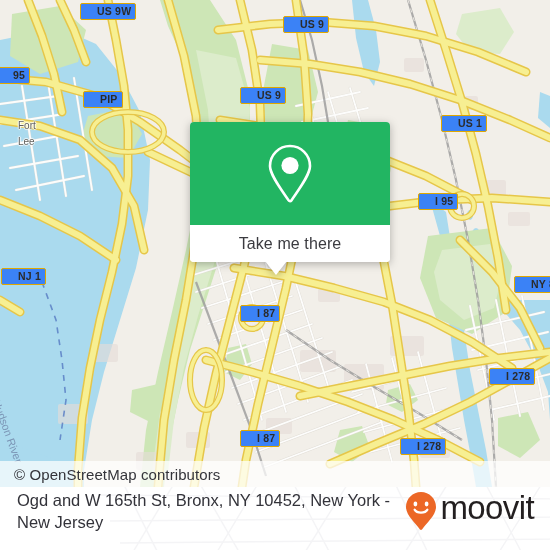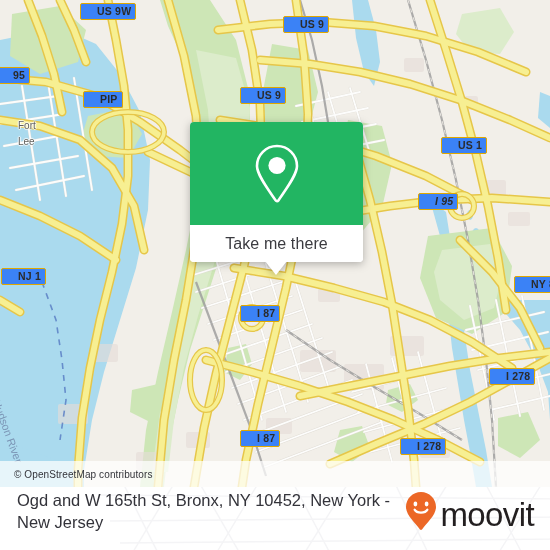--- a/index.html
+++ b/index.html
@@ -89,30 +89,30 @@
     width: 550px;
     height: 26px;
     background: rgba(255,255,255,0.72);
     display: flex;
     align-items: center;
   }
   #attribution .attr-text {
     margin-left: 14px;
     color: #34343a;
     font-family: "Liberation Sans", sans-serif;
-    font-size: 10px;
+    font-size: 15px;
     letter-spacing: 0.1px;
   }
 
   
   #callout {
     position: absolute;
     left: 190px;
     top: 122px;
-    width: 173px;
+    width: 200px;
     filter: drop-shadow(0 2px 4px rgba(0,0,0,0.28));
   }
   #callout-body {
     position: relative;
     background: #ffffff;
     border-radius: 4px;
     overflow: hidden;
   }
   #callout-green {
     background: #22b562;
@@ -176,21 +176,21 @@
   }
   #footer-title {
     color: #33333a;
     font-family: "Liberation Sans", sans-serif;
     font-size: 16.5px;
     line-height: 22px;
     max-width: 392px;
   }
   #brand {
     display: flex;
-    align-items: flex-end;
+    align-items: flex-start;
     gap: 2px;
     padding-right: 4px;
   }
   #brand-wordmark {
     color: #231f20;
     font-family: "Liberation Sans", sans-serif;
     font-size: 33px;
     font-weight: 500;
     letter-spacing: -0.6px;
     line-height: 33px;
@@ -488,22 +488,22 @@
 
       <path d="M42,282 L56,320 L62,360 L66,400 L60,440" stroke="#5a7fc4" stroke-width="1.6" stroke-dasharray="6 6" fill="none" opacity="0.85"></path>
     </svg>
 
     <div id="shield-layer">
         <div class="shield" style="left: 80px; top: 3px;">US 9W</div>
         <div class="shield" style="left: 283px; top: 16px;">US 9</div>
         <div class="shield" style="left: -4px; top: 67px;">95</div>
         <div class="shield" style="left: 83px; top: 67px; margin-top: 24px;">PIP</div>
         <div class="shield" style="left: 240px; top: 87px;">US 9</div>
-        <div class="shield" style="left: 441px; top: 115px; margin-top: 22px;">US 1</div>
-        <div class="shield" style="left: 418px; top: 193px; font-style: italic;">I 95</div>
+        <div class="shield" style="left: 441px; top: 115px;">US 1</div>
+        <div class="shield" style="left: 418px; top: 193px;">I 95</div>
         <div class="shield" style="left: 1px; top: 268px;">NJ 1</div>
         <div class="shield" style="left: 240px; top: 305px;">I 87</div>
         <div class="shield" style="left: 514px; top: 276px;">NY 89</div>
         <div class="shield" style="left: 489px; top: 368px;">I 278</div>
         <div class="shield" style="left: 240px; top: 430px;">I 87</div>
         <div class="shield" style="left: 400px; top: 438px;">I 278</div>
       </div>
 
     <div id="place-layer">
         <div class="place-label" style="left: 18px; top: 118px;">Fort

